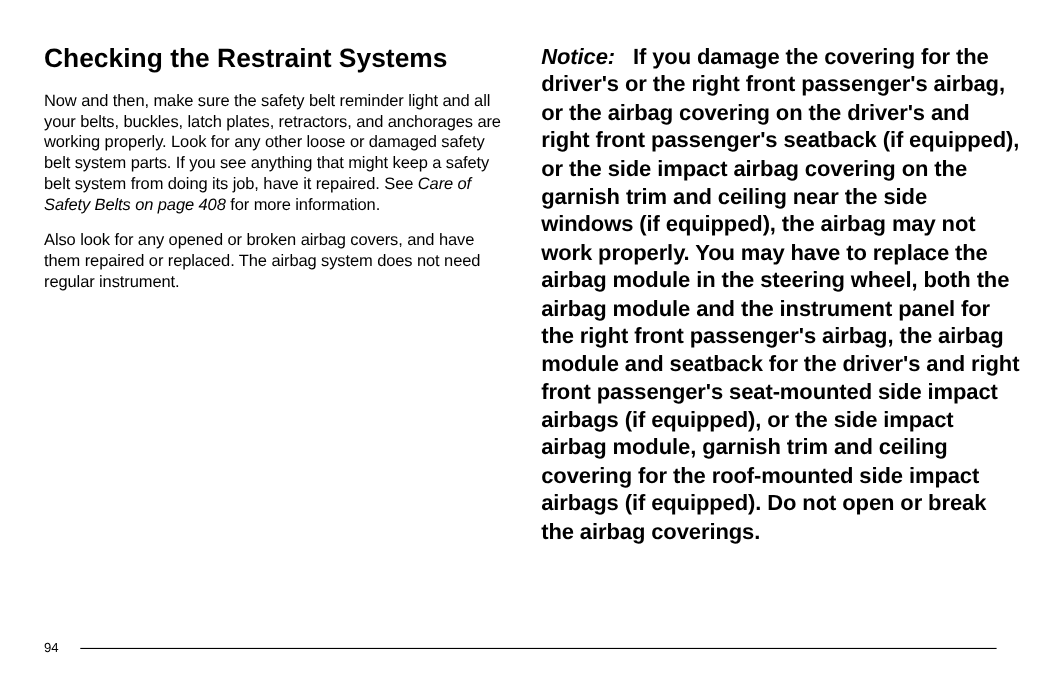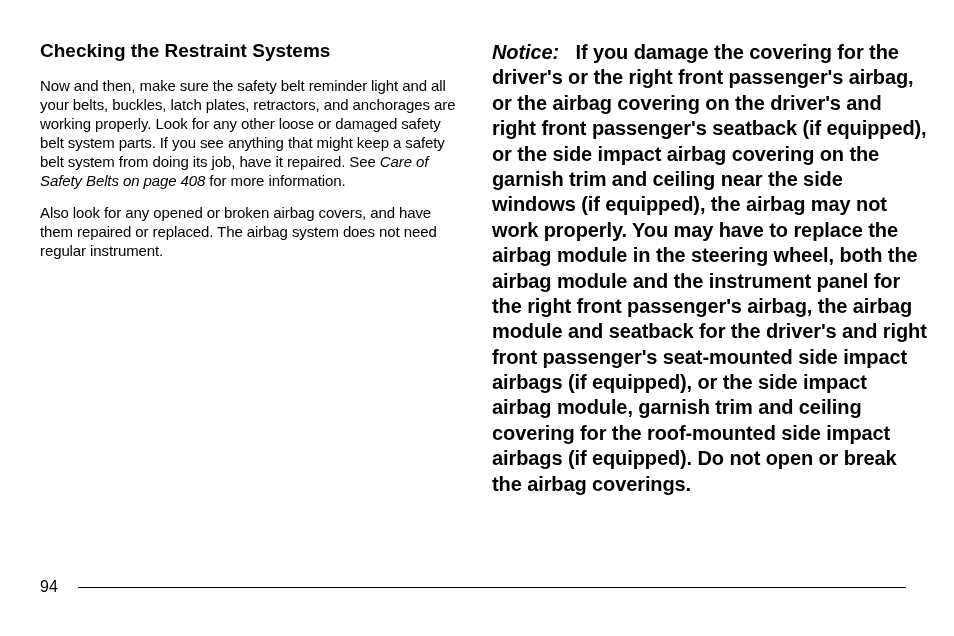--- a/index.html
+++ b/index.html
@@ -31,21 +31,21 @@
       width: 438px;
       flex: 0 0 438px;
     }
     h1 {
       font-size: 24px;
       font-weight: bold;
       margin-bottom: 24px;
       letter-spacing: -0.2px;
     }
     h2 {
-      font-size: 19px;
+      font-size: 24px;
       font-weight: bold;
       margin-bottom: 14px;
     }
     p {
       font-size: 15px;
       line-height: 1.27;
       margin-bottom: 13px;
       letter-spacing: -0.1px;
     }
     .italic {
@@ -64,21 +64,21 @@
     }
     .footer {
       position: absolute;
       bottom: 40px;
       left: 40px;
       right: 48px;
       display: flex;
       align-items: center;
     }
     .page-num {
-      font-size: 16px;
+      font-size: 12px;
       font-weight: normal;
       margin-right: 20px;
     }
     .footer-line {
       flex: 1;
       border-top: 1.5px solid #000;
       height: 0;
     }
   </style>
 </head>

